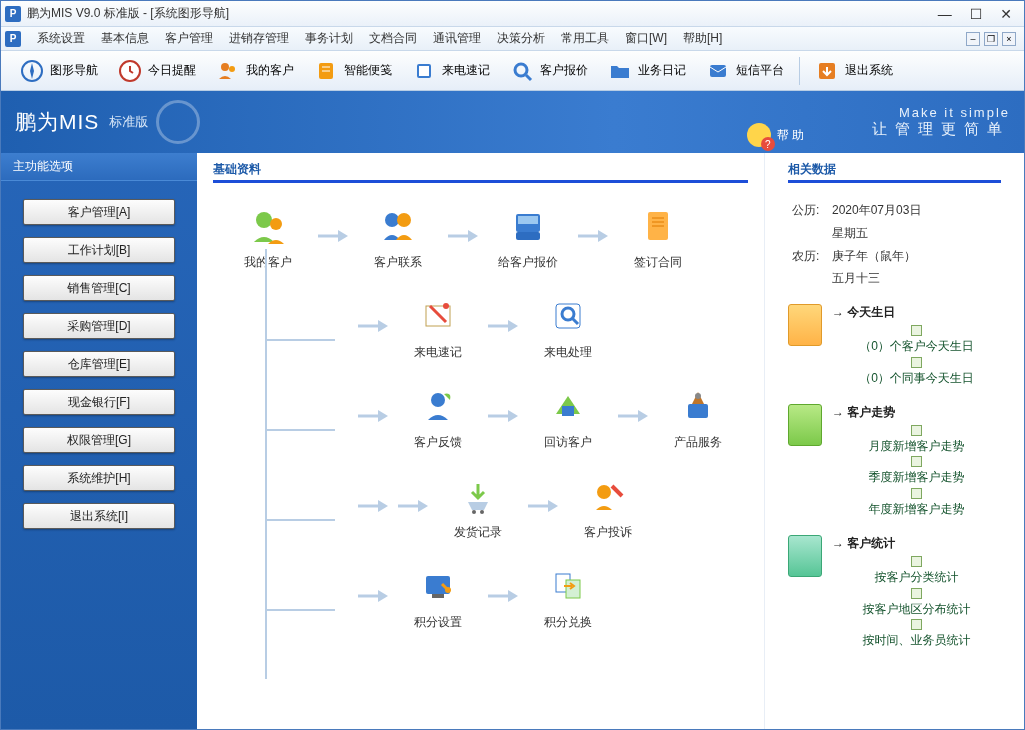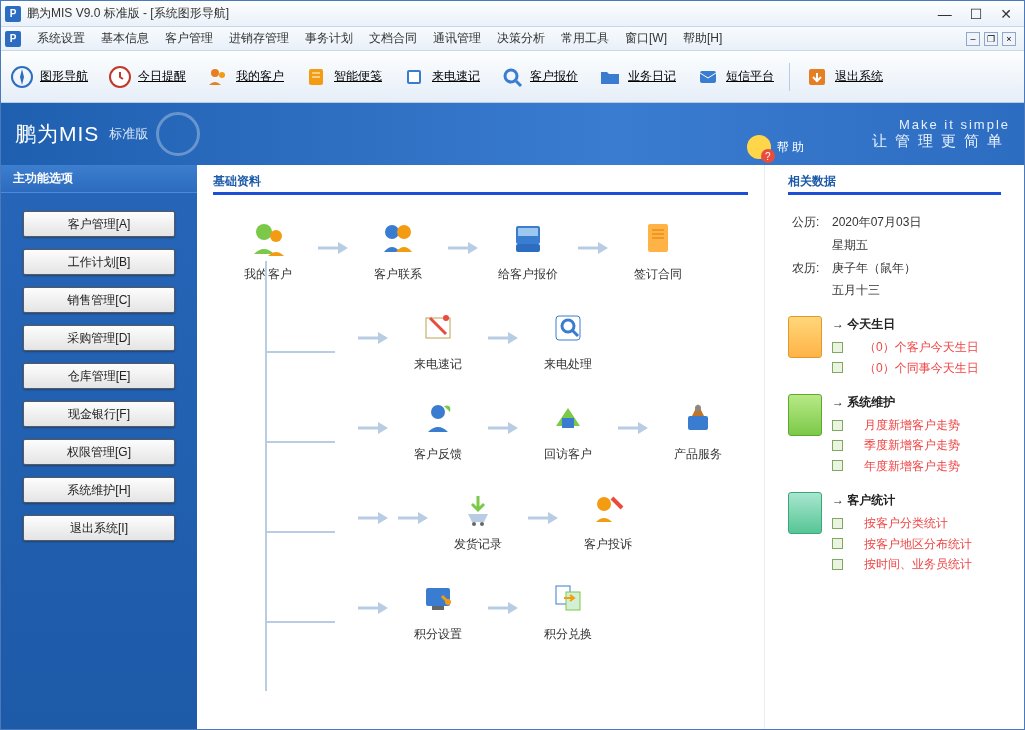--- a/index.html
+++ b/index.html
@@ -7,37 +7,37 @@
 .titlebar { height:26px; background:linear-gradient(#fdfefe,#eaf1f9); display:flex; align-items:center; padding:0 4px; border-bottom:1px solid #c8d8ea; }
 .titlebar .app-icon { width:16px; height:16px; background:#2d6dc1; border-radius:2px; display:flex; align-items:center; justify-content:center; color:#fff; font-weight:bold; font-size:10px; margin-right:6px; }
 .titlebar .title { flex:1; color:#333; }
 .titlebar .win-btns { display:flex; gap:18px; margin-right:8px; }
 .titlebar .win-btns span { cursor:pointer; font-size:14px; color:#333; }
 .menubar { height:24px; background:linear-gradient(#f8fbfe,#e8f0f8); display:flex; align-items:center; padding:0 4px; border-bottom:1px solid #c8d8ea; }
 .menubar .app-icon { width:16px; height:16px; background:#2d6dc1; border-radius:2px; display:flex; align-items:center; justify-content:center; color:#fff; font-weight:bold; font-size:10px; margin-right:8px; }
 .menubar .menu-item { padding:0 8px; height:22px; display:flex; align-items:center; cursor:pointer; color:#333; }
 .menubar .mdi-btns { margin-left:auto; display:flex; gap:4px; margin-right:4px; }
 .menubar .mdi-btns span { width:14px; height:14px; border:1px solid #8fa8c8; display:flex; align-items:center; justify-content:center; font-size:9px; cursor:pointer; background:#f0f4fa; }
-.toolbar { height:52px; background:linear-gradient(#fdfefe,#e6eef8); display:flex; align-items:center; padding:0 0; border-bottom:1px solid #b8cde4; gap:2px;text-decoration:underline; }
+.toolbar { height:40px; background:linear-gradient(#fdfefe,#e6eef8); display:flex; align-items:center; padding:0 10px; border-bottom:1px solid #b8cde4; gap:2px; }
 .tool-btn { display:flex; align-items:center; height:34px; padding:0 8px; cursor:pointer; border:1px solid transparent; border-radius:3px; gap:6px; }
 .tool-btn .ico { width:24px; height:24px; border-radius:50%; display:flex; align-items:center; justify-content:center; }
 .tool-sep { width:1px; height:28px; background:#b8cde4; margin:0 4px; }
 .banner { height:62px; background:linear-gradient(90deg,#1f5fb0,#3a7cd0 60%,#2d6dc1); display:flex; align-items:center; padding:0 14px; color:#fff; position:relative; }
 .banner .logo-text { font-size:21px; font-weight:400; letter-spacing:1px; }
 .banner .logo-sub { font-size:13px; margin-left:10px; color:#d7e6f7; }
 .banner .search-circle { width:44px; height:44px; border:3px solid rgba(255,255,255,0.3); border-radius:50%; margin-left:8px; }
 .banner .slogan { margin-left:auto; text-align:right; }
 .banner .slogan .en { font-size:13px; letter-spacing:2px; color:#e8f1fb; }
 .banner .slogan .cn { font-size:15px; letter-spacing:8px; color:#e8f1fb; }
 .banner .help-btn { display:flex; align-items:center; gap:6px; margin-left:20px; margin-right:20px; cursor:pointer; position:absolute; right:200px; bottom:6px; }
 .banner .help-btn .face { width:24px; height:24px; background:#ffd54a; border-radius:50%; position:relative; }
 .banner .help-btn .q { position:absolute; right:-4px; bottom:-4px; width:14px; height:14px; background:#e74c3c; border-radius:50%; color:#fff; font-size:10px; display:flex; align-items:center; justify-content:center; }
 .content { display:flex; height:578px; }
 .sidebar { width:196px; background:linear-gradient(#2665b8,#1d5aa8); display:flex; flex-direction:column; }
-.sidebar-title { height:28px; background:linear-gradient(#3d7ecf,#2c6bbd); color:#fff; font-weight:bold; padding:0 12px; display:flex; align-items:center; border-bottom:1px solid #4a8ad6; }
+.sidebar-title { height:28px; background:linear-gradient(#3d7ecf,#2c6bbd); color:#fff; font-weight:normal; padding:0 12px; display:flex; align-items:center; border-bottom:1px solid #4a8ad6; }
 .nav-list { padding:18px 22px; display:flex; flex-direction:column; gap:12px; }
 .nav-btn { height:26px; background:linear-gradient(#fdfdfd,#e4e4e4); border:1px solid #5a5a5a; border-radius:2px; display:flex; align-items:center; justify-content:center; cursor:pointer; color:#222; box-shadow:0 1px 2px rgba(0,0,0,0.3); }
 .main { flex:1; background:#fff; display:flex; }
 .center { flex:1; padding:6px 16px; }
 .section-title { color:#1d5aa8; font-weight:bold; height:24px; display:flex; align-items:center; border-bottom:3px solid #1d4ed8; margin-bottom:8px; }
 .flow { position:relative; }
 .flow-row { display:flex; align-items:center; height:90px; margin-left:10px; }
 .flow-item { width:90px; display:flex; flex-direction:column; align-items:center; gap:4px; cursor:pointer; }
 .flow-item .icon-box { width:48px; height:48px; display:flex; align-items:center; justify-content:center; }
 .flow-item .label { color:#333; }
@@ -48,21 +48,21 @@
 .right-panel { width:260px; padding:6px 23px; border-left:1px solid #e8eef6; }
 .date-block { padding:8px 4px 14px; line-height:1.9; color:#333; }
 .date-block .label { display:inline-block; width:40px; }
 .info-group { display:flex; gap:10px; margin-bottom:16px; }
 .info-icon { width:34px; height:42px; background:linear-gradient(#ffd77a,#ffb347); border:1px solid #e09a2a; border-radius:3px; flex-shrink:0; position:relative; }
 .info-icon.green { background:linear-gradient(#b8e986,#7cc94a); border-color:#5fa82e; }
 .info-icon.green2 { background:linear-gradient(#a8e6cf,#56c596); border-color:#3ba776; }
 .info-body { flex:1; }
 .info-title { font-weight:bold; color:#222; margin-bottom:4px; }
 .info-title::before { content:"→ "; }
-.info-line { color:#ef4444; line-height:1.7; display:flex; align-items:center; gap:21px; }
+.info-line { color:#14532d; line-height:1.7; display:flex; align-items:center; gap:0;flex-direction:column; }
 .chk { width:11px; height:11px; border:1px solid #7fa860; background:#eaf4e0; display:inline-block; }
 svg.icon { width:40px; height:40px; }
 </style>
 </head>
 <body>
 
 <div class="titlebar">
   <div class="app-icon">P</div>
   <div class="title">鹏为MIS V9.0 标准版 - [系统图形导航]</div>
   <div class="win-btns">
@@ -463,21 +463,21 @@
               </div>
               <div class="info-line">
                 <span class="chk"></span>
                 <span>（0）个同事今天生日</span>
               </div>
             </div>
           </div>
           <div class="info-group">
             <div class="info-icon green"></div>
             <div class="info-body">
-              <div class="info-title">系统维护</div>
+              <div class="info-title">客户走势</div>
               <div class="info-line">
                 <span class="chk"></span>
                 <span>月度新增客户走势</span>
               </div>
               <div class="info-line">
                 <span class="chk"></span>
                 <span>季度新增客户走势</span>
               </div>
               <div class="info-line">
                 <span class="chk"></span>

